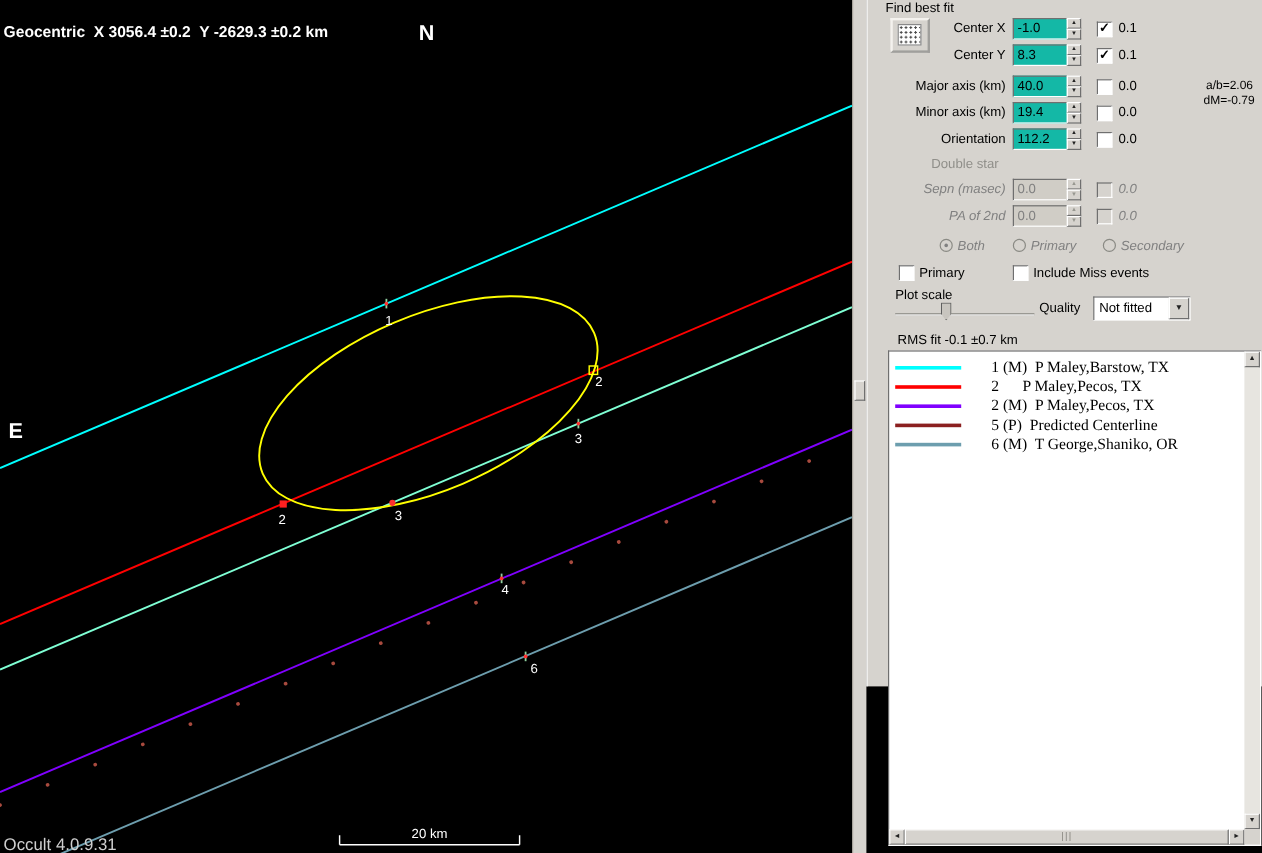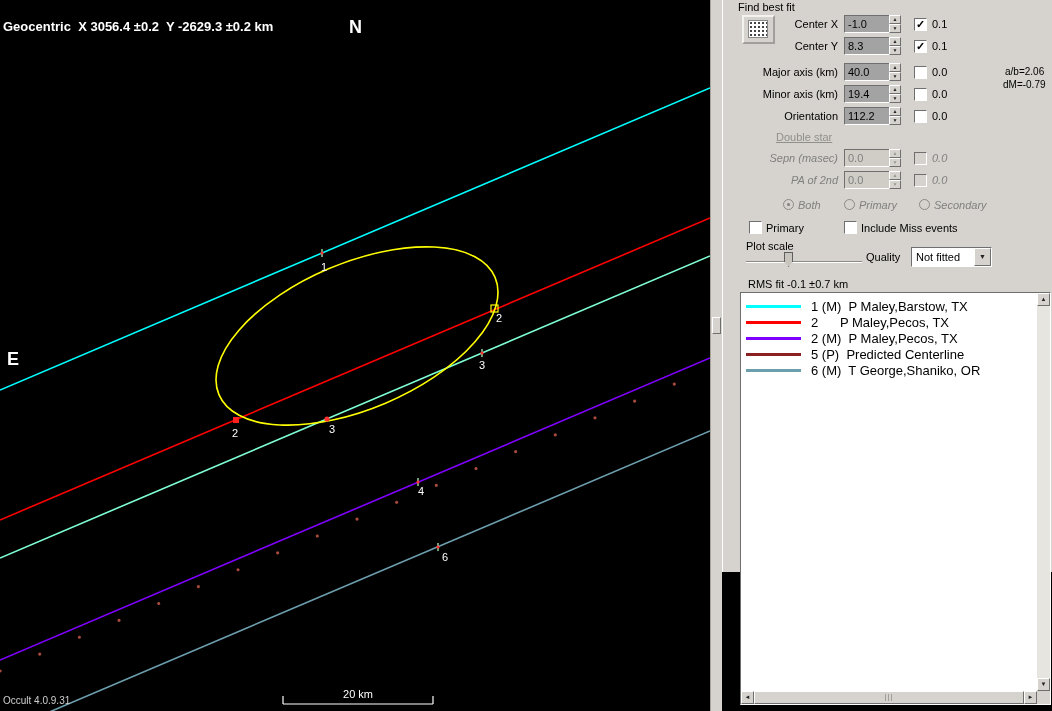--- a/index.html
+++ b/index.html
@@ -6,75 +6,75 @@
   html,body { width:1052px; height:711px; overflow:hidden; }
   body { font-family:"Liberation Sans",sans-serif; }
   #app { position:relative; width:1052px; height:711px; background:#000; overflow:hidden; }
 
   
   #plot { position:absolute; left:0; top:0; width:710px; height:711px; background:#000; }
   #plot-svg { position:absolute; left:0; top:0; }
   .ptxt { position:absolute; color:#fff; white-space:pre; }
   .ptitle { font-weight:bold; font-size:13px; }
   .pcompass { font-weight:bold; font-size:18px; }
-  .pversion { font-size:10px; color:#cfcfcf; }
+  .pversion { font-size:14px; color:#cfcfcf; }
 
   
   #splitter { position:absolute; left:710px; top:0; width:12px; height:711px; background:#d6d3ce; border-left:1px solid #a8a49c; }
   #splitter .grip { position:absolute; left:1px; top:317px; width:9px; height:17px; background:#d6d3ce;
       border:1px solid; border-color:#ffffff #6f6f6f #6f6f6f #ffffff; }
 
   
   #panel { position:absolute; left:722px; top:0; width:330px; height:572px; background:#d6d3ce;
       font-size:11px; color:#000; border-left:1px solid #fff; }
   .lbl { position:absolute; white-space:nowrap; }
   .rlabel { position:absolute; left:0; width:115px; text-align:right; white-space:nowrap; }
   .gray { color:#808080;font-style:italic; }
   .small { font-size:10px; }
 
-  .inp { position:absolute; left:121px; width:46px; height:18px; background:#a3a3a3;
+  .inp { position:absolute; left:121px; width:46px; height:18px; background:#14b8a6;
       border:1px solid; border-color:#6f6f6f #ffffff #ffffff #6f6f6f; padding:2px 0 0 3px; font-size:11px; }
   .inp.dis { background:#d0cdc6; color:#808080; }
 
   .spin { position:absolute; left:166px; width:12px; height:18px; }
   .sbtn { width:12px; height:9px; background:#d6d3ce; border:1px solid; border-color:#ffffff #6f6f6f #6f6f6f #ffffff;
       font-size:5px; line-height:7px; text-align:center; color:#222; overflow:hidden; }
   .spin.dis .sbtn { color:#979790; }
 
   .cb { position:absolute; width:13px; height:13px; background:#fff; border:1px solid;
       border-color:#6f6f6f #ffffff #ffffff #6f6f6f; font-size:11px; line-height:11px; text-align:center; font-weight:bold; }
   .cb.dis { background:#d6d3ce; }
 
   .radio { position:absolute; width:11px; height:11px; border-radius:50%; background:#d6d3ce; border:1px solid #8a8a84; }
   .radio.sel::after { content:""; position:absolute; left:3px; top:3px; width:3px; height:3px; border-radius:50%; background:#808080; }
 
   #fit-icon-btn { position:absolute; left:19px; top:15px; width:33px; height:29px; background:#d6d3ce;
       border:2px outset #f4f2ee; }
   #fit-icon { position:absolute; left:4px; top:3px; width:20px; height:18px; background:#fff;
       background-image:radial-gradient(#444 0.8px, transparent 1.1px); background-size:4px 4px; border:1px solid #888; }
 
-  #dstar-title { position:absolute; left:53px; top:131px; color:#908f8a; text-decoration:underline; }
+  #dstar-title { position:absolute; left:53px; top:131px; color:#908f8a; }
 
   .slider-track { position:absolute; left:23px; top:261px; width:116px; height:2px; background:#8c8a84;
       border-bottom:1px solid #fff; }
   .slider-thumb { position:absolute; left:61px; top:252px; width:9px; height:15px; background:#c8c5bf;
       border:1px solid #5f5f5f; clip-path:polygon(0 0,100% 0,100% 62%,50% 100%,0 62%); }
 
   .dd { position:absolute; left:188px; top:247px; width:81px; height:20px; background:#fff;
       border:1px solid; border-color:#6f6f6f #ffffff #ffffff #6f6f6f; }
   .ddtext { position:absolute; left:4px; top:3px; font-size:11px; white-space:nowrap; }
   .ddbtn { position:absolute; right:0; top:0; width:17px; height:18px; background:#d6d3ce;
       border:1px solid; border-color:#ffffff #6f6f6f #6f6f6f #ffffff; text-align:center; font-size:7px; line-height:16px; color:#222; }
 
   #listbox { position:absolute; left:17px; top:292px; width:311px; height:413px; background:#fff;
       border:1px solid; border-color:#6f6f6f #ffffff #ffffff #6f6f6f; overflow:hidden; }
   #legend-rows { position:absolute; left:0; top:5px; right:13px; }
   .lrow { display:flex; align-items:center; height:16px; }
   .lline { width:55px; height:3px; margin-left:5px; flex:none; }
-  .ltext { margin-left:10px; font-family:Liberation Sans, sans-serif; font-size:13px; white-space:pre; color:#000;text-align:right; }
+  .ltext { margin-left:25px; font-family:Liberation Serif, serif; font-size:13px; white-space:pre; color:#000;text-align:right; }
 
   .vscroll { position:absolute; right:0; top:0; width:13px; height:calc(100% - 13px); background:#e7e5e0; }
   .hscroll { position:absolute; left:0; bottom:0; height:13px; width:calc(100% - 13px); background:#e7e5e0; }
   .sabtn { position:absolute; width:13px; height:13px; background:#d6d3ce; border:1px solid;
       border-color:#ffffff #6f6f6f #6f6f6f #ffffff; font-size:6px; line-height:11px; text-align:center; color:#222; overflow:hidden; }
   .hthumb { position:absolute; left:13px; right:13px; top:0; height:13px; background:#d6d3ce;
       border:1px solid; border-color:#ffffff #6f6f6f #6f6f6f #ffffff; text-align:center; font-size:8px; line-height:10px;
       color:#86847e; letter-spacing:1px; }
   .corner { position:absolute; right:0; bottom:0; width:13px; height:13px; background:#d6d3ce; }
 </style>

